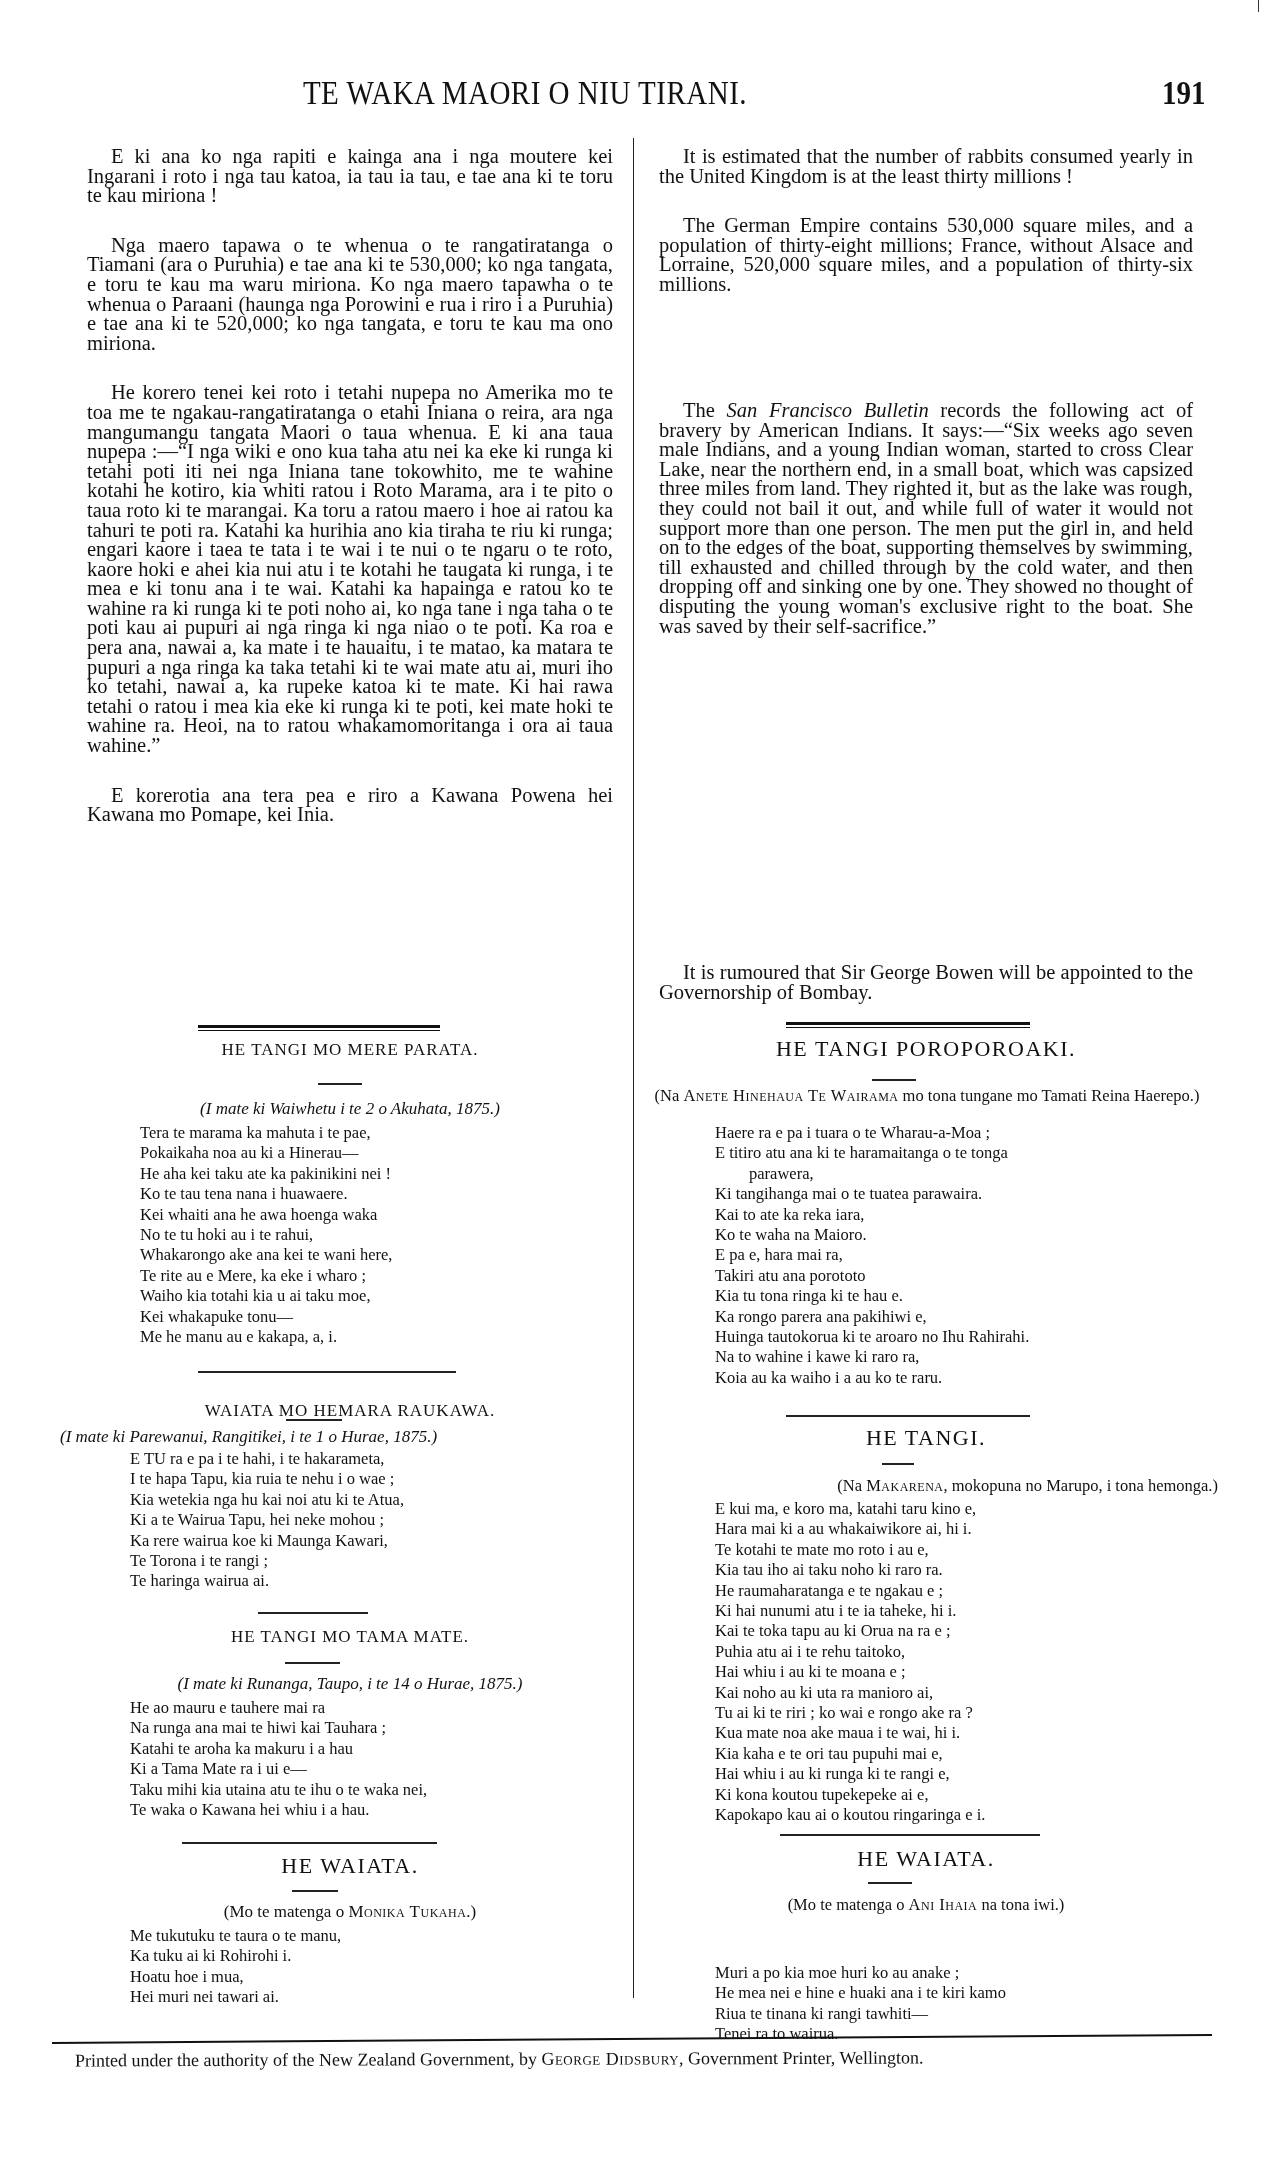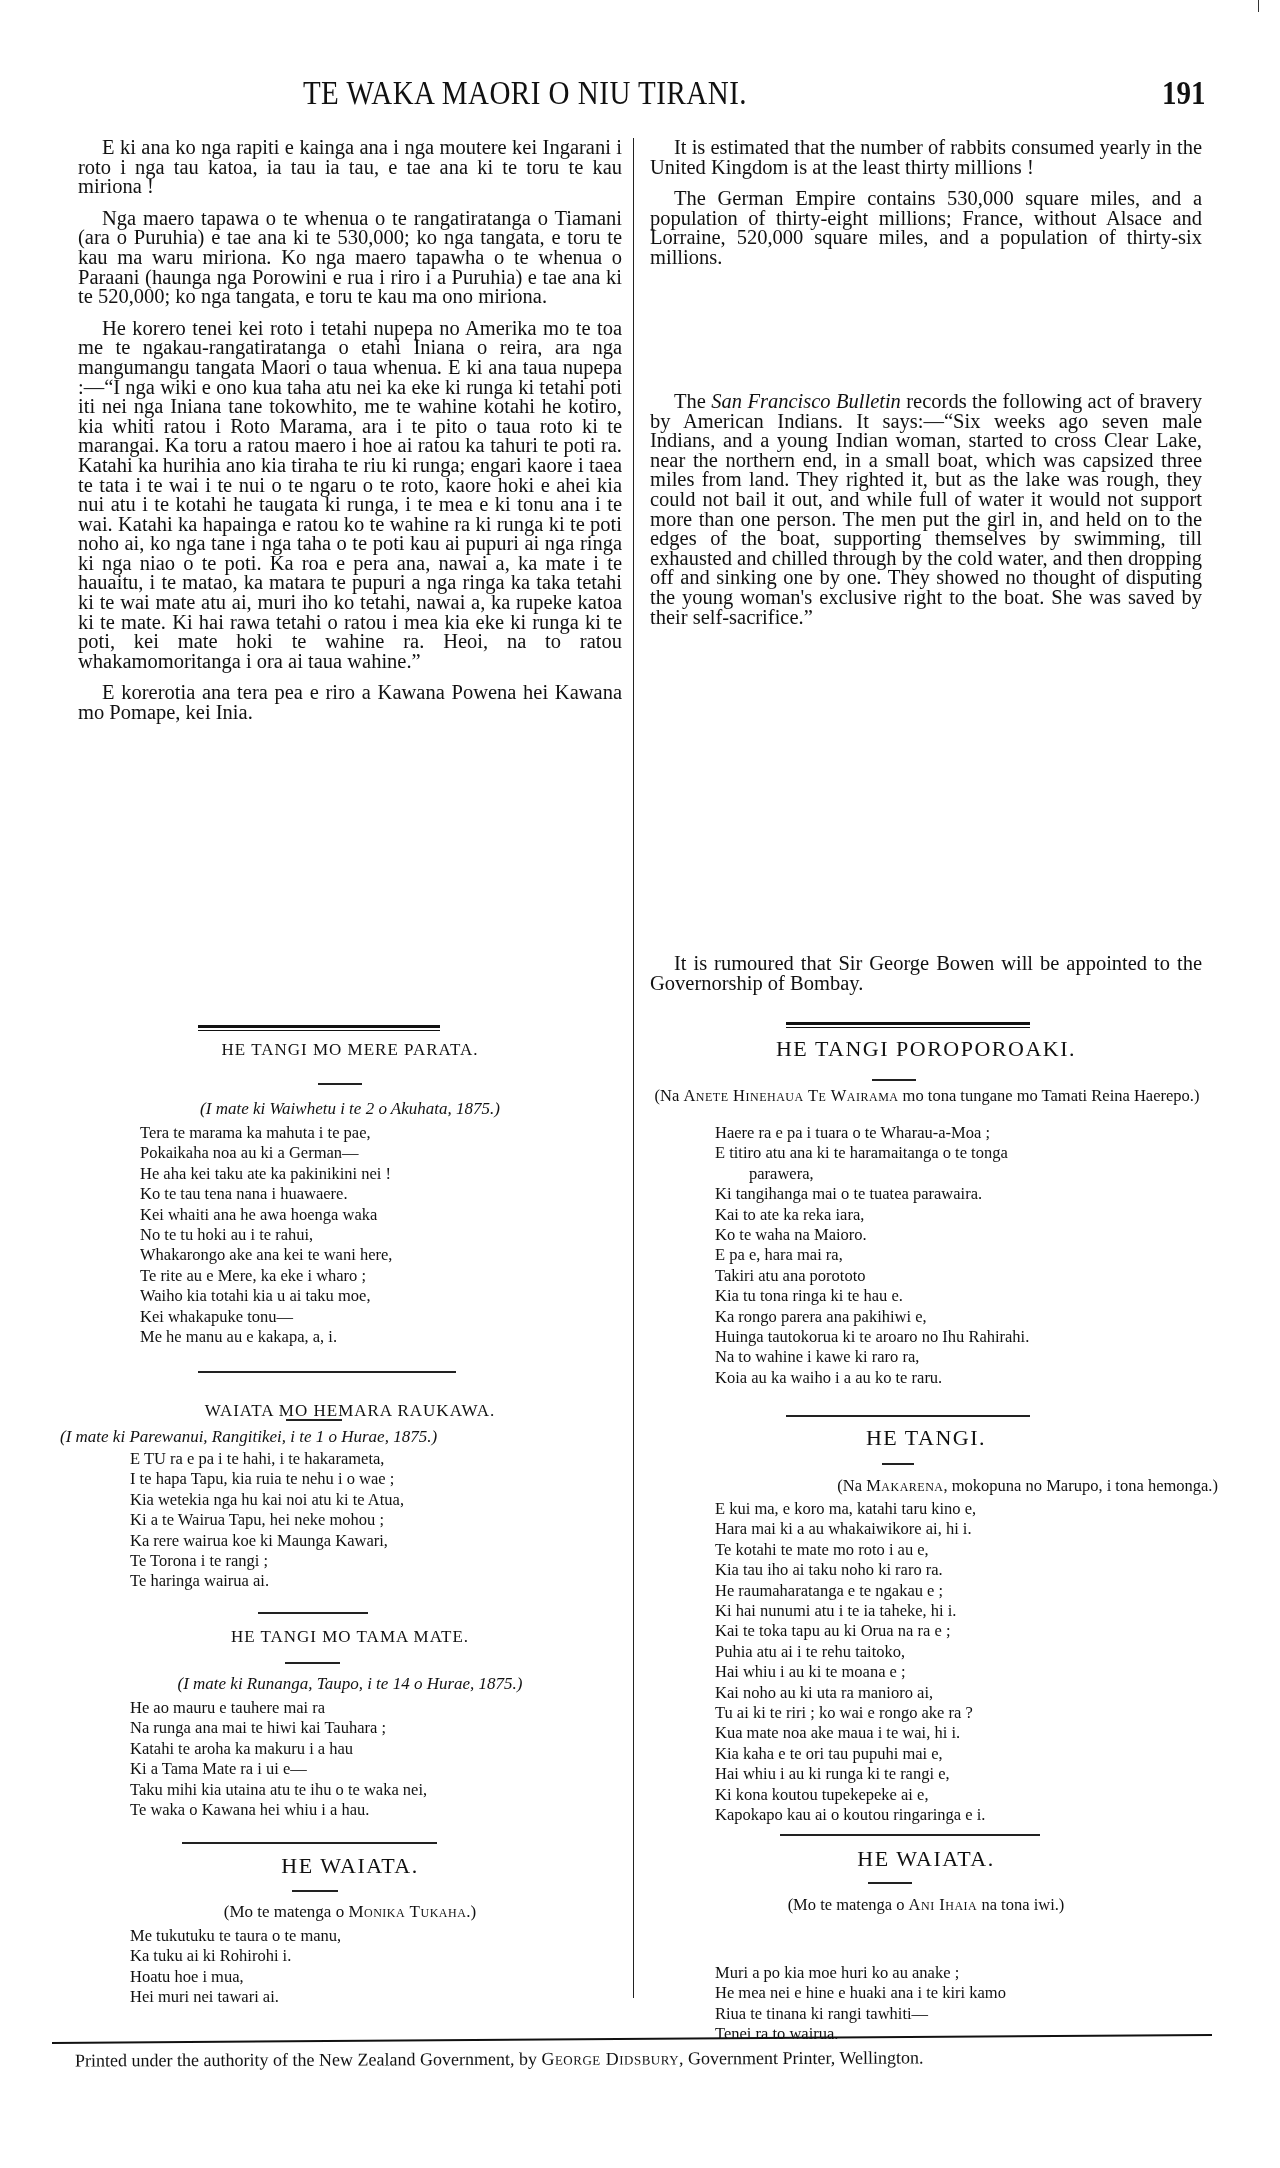--- a/index.html
+++ b/index.html
@@ -14,21 +14,21 @@
   }
   .page-num { left: 1162px; top: 74px; font-size: 29px; font-weight: bold; transform: scaleY(1.15); transform-origin: top; }
   .corner-mark { left: 1258px; top: 0; width: 1px; height: 12px; background: #333; }
 
   .col { position: absolute; }
   .col-left { left: 74px; width: 552px; }
   .col-right { left: 646px; width: 560px; }
   .divider { left: 633px; top: 138px; width: 1px; height: 1860px; background: #222; }
 
   p.para {
-    margin: 4px; font-size: 20.5px; line-height: 19.6px; text-align: justify;
+    margin: 13px; font-size: 20.5px; line-height: 19.6px; text-align: justify;
     text-indent: 24px; word-spacing: 0px;
   }
   .gap-sm { height: 4px; }
 
   .rule-double { position: absolute; height: 8px; }
   .rule-double::before { content: ""; position: absolute; left: 0; right: 0; top: 0; height: 3px; background: #111; }
   .rule-double::after  { content: ""; position: absolute; left: 0; right: 0; top: 5px; height: 1px; background: #111; }
   .rule-single { position: absolute; height: 1.5px; background: #222; }
   .rule-short { position: absolute; height: 1.5px; background: #222; }
 
@@ -64,21 +64,21 @@
   <div class="gap-sm"></div>
   <p class="para">E korerotia ana tera pea e riro a Kawana Powena hei Kawana mo Pomape, kei Inia.</p>
 </div>
 
 <div class="rule-double" style="left:198px;top:1025px;width:242px;"></div>
 <div class="heading" style="left:74px;width:552px;top:1040px;">HE TANGI MO MERE PARATA.</div>
 <div class="rule-short" style="left:318px;top:1083px;width:44px;"></div>
 <div class="subhead" style="left:74px;width:552px;top:1099px;"><i>(I mate ki Waiwhetu i te 2 o Akuhata, 1875.)</i></div>
 <div class="verse" style="left:140px;top:1123px;">
     <div>Tera te marama ka mahuta i te pae,</div>
-    <div>Pokaikaha noa au ki a German—</div>
+    <div>Pokaikaha noa au ki a Hinerau—</div>
     <div>He aha kei taku ate ka pakinikini nei !</div>
     <div>Ko te tau tena nana i huawaere.</div>
     <div>Kei whaiti ana he awa hoenga waka</div>
     <div>No te tu hoki au i te rahui,</div>
     <div>Whakarongo ake ana kei te wani here,</div>
     <div>Te rite au e Mere, ka eke i wharo ;</div>
     <div>Waiho kia totahi kia u ai taku moe,</div>
     <div>Kei whakapuke tonu—</div>
     <div>Me he manu au e kakapa, a, i.</div>
   </div>

